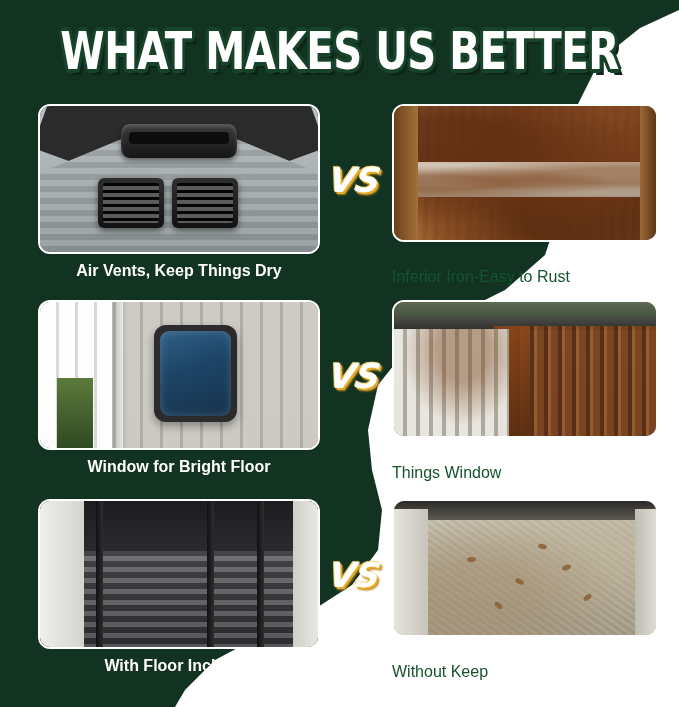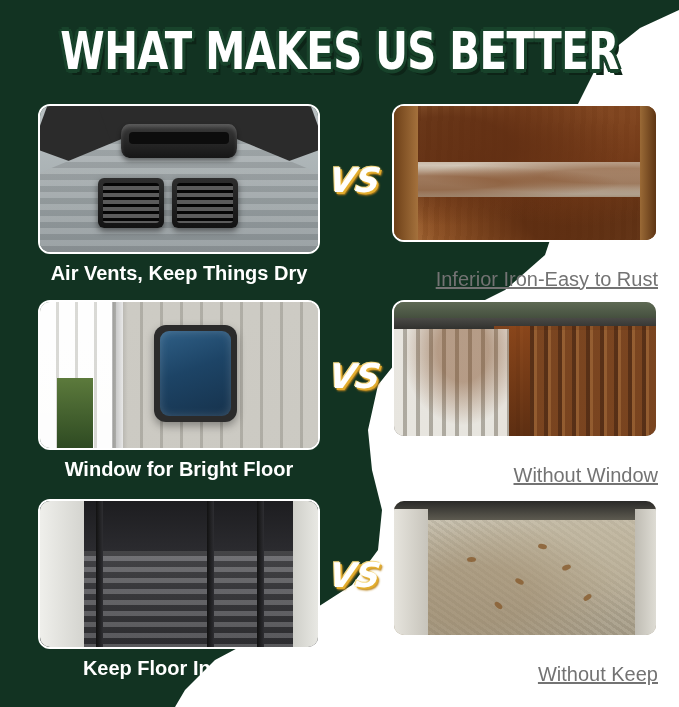--- a/index.html
+++ b/index.html
@@ -67,37 +67,36 @@
     position: absolute;
     border-radius: 12px;
     overflow: hidden;
     border: 2px solid #ffffff;
   }
   .card.left  { left: 38px;  width: 282px; height: 150px; }
   .card.right { left: 392px; width: 266px; height: 138px; }
 
   .caption {
     position: absolute;
-    font-size: 20px;
+    font-size: 16px;
     white-space: nowrap;
   }
   .caption.left {
     left: 38px; width: 282px;
     top: 158px;
     text-align: center;
     color: #ffffff;
     font-weight: bold;
   }
   .caption.right {
     left: 392px; width: 266px;
     top: 164px;
-    text-align: right;
-    color: #737373;
+    text-align: left;
+    color: #14532d;
     font-weight: normal;
-    text-decoration: underline;
   }
 
   .vs {
     position: absolute;
     left: 318px; top: 56px;
     width: 74px;
     text-align: center;
     font-family: "DejaVu Sans", sans-serif;
     font-size: 34px;
     font-weight: bold;
@@ -372,38 +371,38 @@
       <div class="ph">
         <div class="r2"></div>
         <div class="r2-sky"></div>
         <div class="r2-roof"></div>
         <div class="r2-wood"></div>
         <div class="r2-rustpatch"></div>
         <div class="r2-doors"></div>
       </div>
     </div>
 
-    <div class="caption right">Without Window</div>
+    <div class="caption right">Things Window</div>
   </div>
 
   <div class="row row-3">
 
     <div class="card left">
       <div class="ph">
         <div class="floor"></div>
         <div class="floor-dark-top"></div>
         <div class="floor-wall-l"></div>
         <div class="floor-wall-r"></div>
         <div class="floor-post fp-a"></div>
         <div class="floor-post fp-b"></div>
         <div class="floor-post fp-c"></div>
       </div>
     </div>
 
-    <div class="caption left">Keep Floor Included</div>
+    <div class="caption left">With Floor Included</div>
 
     <div class="vs">VS</div>
 
     <div class="card right">
       <div class="ph">
         <div class="dirt"></div>
         <div class="dirt-dark-top"></div>
         <div class="dirt-wall-l"></div>
         <div class="dirt-wall-r"></div>
         <div class="leaf" style="left:28%; top:42%;"></div>

